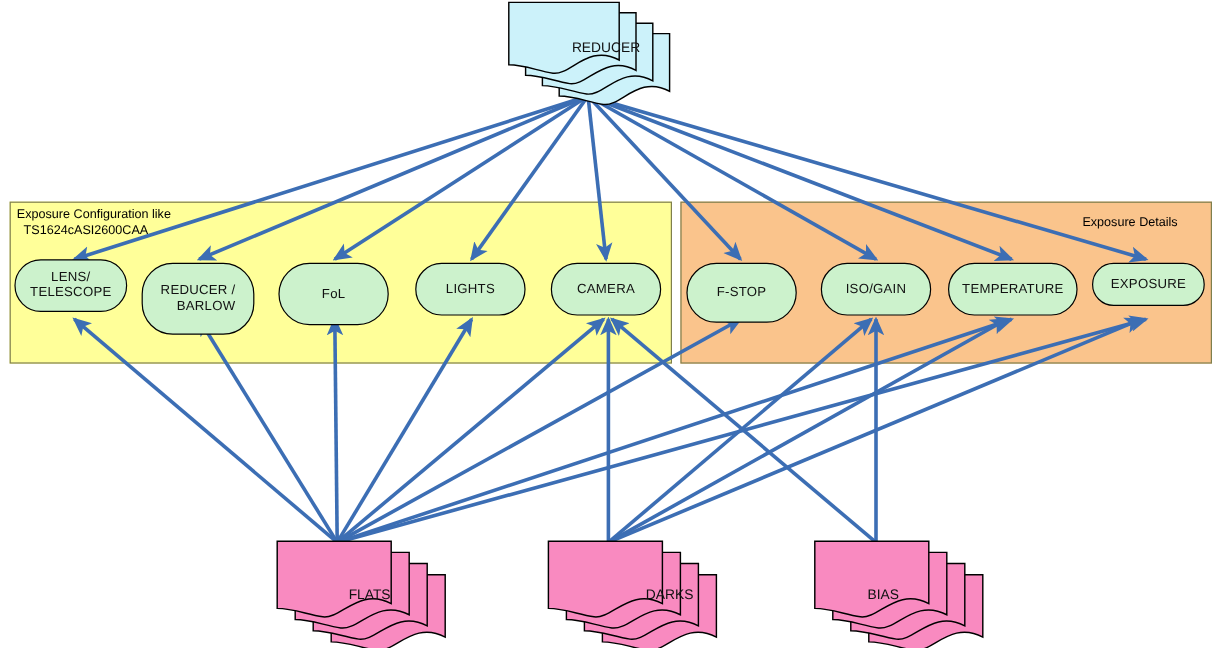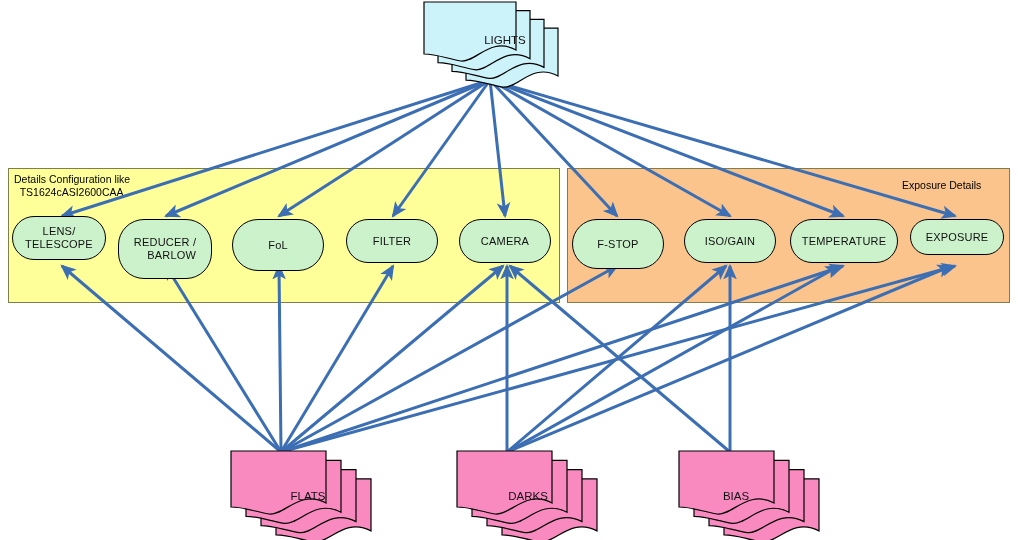--- a/index.html
+++ b/index.html
@@ -68,21 +68,21 @@
     white-space: nowrap;
   }
 </style>
 </head>
 <body>
 
 <div id="canvas">
 
   <div id="groups">
       <div class="group-box" style="left: 8px; top: 168px; width: 552px; height: 135px; background: rgb(255, 255, 153);"></div>
-      <div class="group-label" style="left: 14px; top: 173px;">Details Configuration like
+      <div class="group-label" style="left: 14px; top: 173px;">Exposure Configuration like
   TS1624cASI2600CAA</div>
       <div class="group-box" style="left: 567px; top: 168px; width: 443px; height: 135px; background: rgb(250, 196, 140);"></div>
       <div class="group-label" style="left: 902px; top: 179px;">Exposure Details</div>
     </div>
 
   <svg id="edge-layer" viewBox="0 0 1018 540" width="1018" height="540">
       <defs>
         <marker id="arrowhead" viewBox="0 0 10 10" refX="8.6" refY="5" markerWidth="5.2" markerHeight="5.2" orient="auto-start-reverse" markerUnits="strokeWidth">
           <path d="M 0 0.6 L 10 5 L 0 9.4 L 2.4 5 Z" fill="#3c6eb4"></path>
         </marker>
@@ -114,57 +114,57 @@
 
   <div id="frames">
       <div class="stack" style="left: 424px; top: 2px; width: 135px; height: 78px;">
         <svg width="135" height="78" viewBox="0 0 135 78">
           <path d="M 42 26.04 L 134 26.04 L 134 74.03999999999999 C 108.24 60.03999999999999 93.52000000000001 87.03999999999999 78.80000000000001 85.03999999999999 C 65.92 83.03999999999999 54.88 78.03999999999999 42 78.03999999999999 Z" fill="#ccf2fa" stroke="#000000" stroke-width="1.2"></path>
           <path d="M 28 17.36 L 120 17.36 L 120 65.36 C 94.24 51.36 79.52000000000001 78.36 64.80000000000001 76.36 C 51.92 74.36 40.88 69.36 28 69.36 Z" fill="#ccf2fa" stroke="#000000" stroke-width="1.2"></path>
           <path d="M 14 8.68 L 106 8.68 L 106 56.68000000000001 C 80.24 42.68000000000001 65.52000000000001 69.68 50.800000000000004 67.68 C 37.92 65.68 26.880000000000003 60.68000000000001 14 60.68000000000001 Z" fill="#ccf2fa" stroke="#000000" stroke-width="1.2"></path>
           <path d="M 0 0 L 92 0 L 92 48 C 66.24 34 51.52 61 36.800000000000004 59 C 23.92 57 12.88 52 0 52 Z" fill="#ccf2fa" stroke="#000000" stroke-width="1.2"></path>
         </svg>
       </div>
-      <div class="stack-label" style="left: 445px; top: 34px; width: 120px;">LIGHTS</div>
+      <div class="stack-label" style="left: 445px; top: 34px; width: 120px;">REDUCER</div>
       <div class="stack" style="left: 231px; top: 451px; width: 140px; height: 86px;">
         <svg width="140" height="86" viewBox="0 0 140 86">
           <path d="M 45 27.900000000000002 L 140 27.900000000000002 L 140 79.9 C 113.39999999999999 65.9 98.2 92.9 83 90.9 C 69.7 88.9 58.3 83.9 45 83.9 Z" fill="#f98ac0" stroke="#000000" stroke-width="1.2"></path>
           <path d="M 30 18.6 L 125 18.6 L 125 70.6 C 98.39999999999999 56.599999999999994 83.2 83.6 68 81.6 C 54.7 79.6 43.3 74.6 30 74.6 Z" fill="#f98ac0" stroke="#000000" stroke-width="1.2"></path>
           <path d="M 15 9.3 L 110 9.3 L 110 61.3 C 83.39999999999999 47.3 68.2 74.3 53 72.3 C 39.7 70.3 28.3 65.3 15 65.3 Z" fill="#f98ac0" stroke="#000000" stroke-width="1.2"></path>
           <path d="M 0 0 L 95 0 L 95 52 C 68.39999999999999 38 53.2 65 38 63 C 24.7 61 13.3 56 0 56 Z" fill="#f98ac0" stroke="#000000" stroke-width="1.2"></path>
         </svg>
       </div>
       <div class="stack-label" style="left: 248px; top: 490px; width: 120px;">FLATS</div>
       <div class="stack" style="left: 457px; top: 451px; width: 140px; height: 86px;">
         <svg width="140" height="86" viewBox="0 0 140 86">
           <path d="M 45 27.900000000000002 L 140 27.900000000000002 L 140 79.9 C 113.39999999999999 65.9 98.2 92.9 83 90.9 C 69.7 88.9 58.3 83.9 45 83.9 Z" fill="#f98ac0" stroke="#000000" stroke-width="1.2"></path>
           <path d="M 30 18.6 L 125 18.6 L 125 70.6 C 98.39999999999999 56.599999999999994 83.2 83.6 68 81.6 C 54.7 79.6 43.3 74.6 30 74.6 Z" fill="#f98ac0" stroke="#000000" stroke-width="1.2"></path>
           <path d="M 15 9.3 L 110 9.3 L 110 61.3 C 83.39999999999999 47.3 68.2 74.3 53 72.3 C 39.7 70.3 28.3 65.3 15 65.3 Z" fill="#f98ac0" stroke="#000000" stroke-width="1.2"></path>
           <path d="M 0 0 L 95 0 L 95 52 C 68.39999999999999 38 53.2 65 38 63 C 24.7 61 13.3 56 0 56 Z" fill="#f98ac0" stroke="#000000" stroke-width="1.2"></path>
         </svg>
       </div>
-      <div class="stack-label" style="left: 468px; top: 490px; width: 120px;">DARKS</div>
+      <div class="stack-label" style="left: 498px; top: 490px; width: 120px;">DARKS</div>
       <div class="stack" style="left: 679px; top: 451px; width: 140px; height: 86px;">
         <svg width="140" height="86" viewBox="0 0 140 86">
           <path d="M 45 27.900000000000002 L 140 27.900000000000002 L 140 79.9 C 113.39999999999999 65.9 98.2 92.9 83 90.9 C 69.7 88.9 58.3 83.9 45 83.9 Z" fill="#f98ac0" stroke="#000000" stroke-width="1.2"></path>
           <path d="M 30 18.6 L 125 18.6 L 125 70.6 C 98.39999999999999 56.599999999999994 83.2 83.6 68 81.6 C 54.7 79.6 43.3 74.6 30 74.6 Z" fill="#f98ac0" stroke="#000000" stroke-width="1.2"></path>
           <path d="M 15 9.3 L 110 9.3 L 110 61.3 C 83.39999999999999 47.3 68.2 74.3 53 72.3 C 39.7 70.3 28.3 65.3 15 65.3 Z" fill="#f98ac0" stroke="#000000" stroke-width="1.2"></path>
           <path d="M 0 0 L 95 0 L 95 52 C 68.39999999999999 38 53.2 65 38 63 C 24.7 61 13.3 56 0 56 Z" fill="#f98ac0" stroke="#000000" stroke-width="1.2"></path>
         </svg>
       </div>
       <div class="stack-label" style="left: 676px; top: 490px; width: 120px;">BIAS</div>
     </div>
 
   <div id="nodes">
       <div class="node" style="left: 12px; top: 216px; width: 94px; height: 44px; background: rgb(204, 242, 204);">LENS/
 TELESCOPE</div>
       <div class="node" style="left: 118px; top: 219px; width: 94px; height: 60px; background: rgb(204, 242, 204); text-align: right;">REDUCER /
 BARLOW</div>
       <div class="node" style="left: 232px; top: 219px; width: 92px; height: 52px; background: rgb(204, 242, 204);">FoL</div>
-      <div class="node" style="left: 346px; top: 219px; width: 92px; height: 44px; background: rgb(204, 242, 204);">FILTER</div>
+      <div class="node" style="left: 346px; top: 219px; width: 92px; height: 44px; background: rgb(204, 242, 204);">LIGHTS</div>
       <div class="node" style="left: 459px; top: 219px; width: 92px; height: 44px; background: rgb(204, 242, 204);">CAMERA</div>
       <div class="node" style="left: 572px; top: 219px; width: 92px; height: 50px; background: rgb(204, 242, 204);">F-STOP</div>
       <div class="node" style="left: 684px; top: 219px; width: 92px; height: 44px; background: rgb(204, 242, 204);">ISO/GAIN</div>
       <div class="node" style="left: 790px; top: 219px; width: 108px; height: 44px; background: rgb(204, 242, 204); text-align: center;">TEMPERATURE</div>
       <div class="node" style="left: 910px; top: 219px; width: 94px; height: 36px; background: rgb(204, 242, 204);">EXPOSURE</div>
     </div>
 
 </div>
 
 </body></html>

